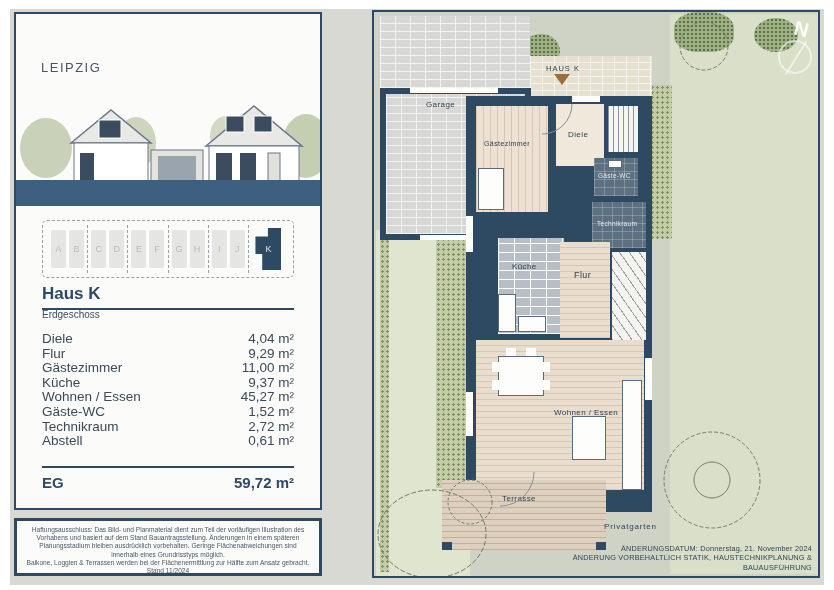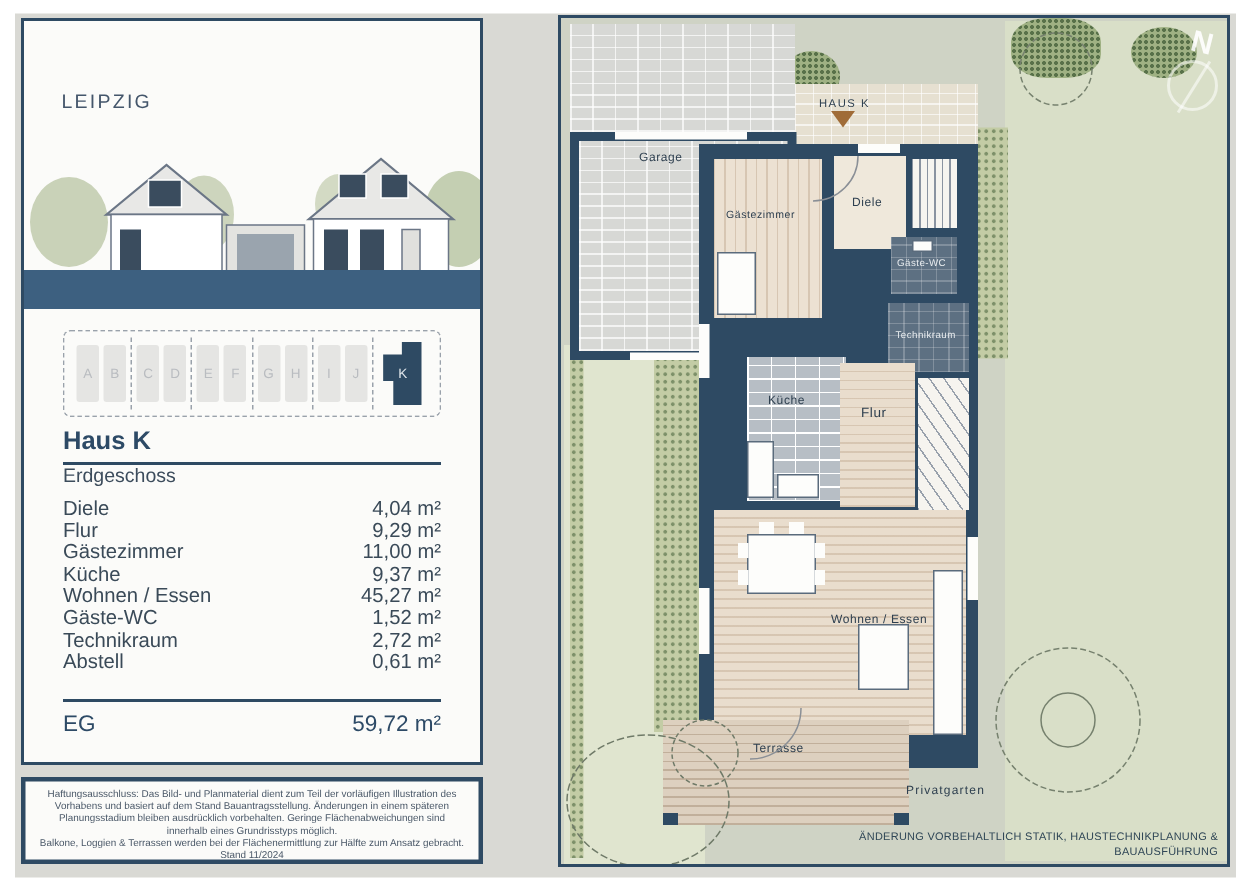--- a/index.html
+++ b/index.html
@@ -20,28 +20,28 @@
   .pair { flex:1; height:48px; border-right:1px dashed #9aa2ab; display:flex; gap:3px; align-items:center; justify-content:center; }
   .pair:last-child { border-right:none; }
   .tile { width:15px; height:38px; background:#e5e5e3; border-radius:2px; color:#b9bcc0;
           font-size:9px; display:flex; align-items:center; justify-content:center; }
   .tile-k { width:26px; height:42px; background:#2e4a63; color:#dfe5ea; font-size:9px;
             display:flex; align-items:center; justify-content:center;
             clip-path:polygon(0 20%,48% 20%,48% 0,100% 0,100% 100%,26% 100%,26% 62%,0 62%); }
 
   .haus-title { position:absolute; left:26px; top:270px; width:252px; font-size:17px; font-weight:bold;
                 color:#2d4a66; border-bottom:2px solid #2e4a63; padding-bottom:4px; }
-  .floor-label { position:absolute; left:26px; top:295px; font-size:13px; color:#3c4c5c; }
+  .floor-label { position:absolute; left:26px; top:295px; font-size:10px; color:#3c4c5c; }
 
   .roomlist { position:absolute; left:26px; top:318px; width:252px; }
   .rrow { display:flex; justify-content:space-between; font-size:13.5px; color:#3a4a58; line-height:14.6px; }
   .rrow .small { font-size:9px; }
   .total { position:absolute; left:26px; top:452px; width:252px; border-top:2px solid #2e4a63;
            padding-top:6px; display:flex; justify-content:space-between;
-           font-size:15px; font-weight:normal; color:#2d4a66; }
+           font-size:15px; font-weight:bold; color:#2d4a66; }
 
   
   .disc { position:absolute; left:14px; top:518px; width:308px; height:58px; background:#fbfbf9;
           border:3px solid #2e4a63; padding:5px 8px; text-align:center; }
   .disc p { font-size:6.6px; color:#4a5868; line-height:8.2px; }
 
   
   .plan { position:absolute; left:372px; top:10px; width:448px; height:568px;
           background:#cfd3c5; border:2px solid #2e4a63; overflow:hidden; }
   .abs { position:absolute; }
@@ -291,15 +291,16 @@
     <circle cx="338" cy="468" r="48" fill="none" stroke="#76816e" stroke-width="1" stroke-dasharray="4 2"></circle>
     <circle cx="338" cy="468" r="18" fill="none" stroke="#76816e" stroke-width="1"></circle>
     <ellipse cx="58" cy="522" rx="54" ry="44" fill="none" stroke="#6f7a68" stroke-width="1" stroke-dasharray="5 2"></ellipse>
     <circle cx="96" cy="490" r="22" fill="none" stroke="#6f7a68" stroke-width="1" stroke-dasharray="3 2"></circle>
     <circle cx="330" cy="34" r="24" fill="none" stroke="#76816e" stroke-width="1" stroke-dasharray="4 2"></circle>
     <path d="M 198 92 A 30 30 0 0 1 168 122" fill="none" stroke="#8a8f96" stroke-width="1"></path>
     <path d="M 126 494 A 34 34 0 0 0 160 460" fill="none" stroke="#8a8f96" stroke-width="1"></path>
   </svg>
 
   <div class="abs footer-text" style="right:6px;bottom:4px;width:300px;">
+    <div>ÄNDERUNGSDATUM: Donnerstag, 21. November 2024</div>
     <div>ÄNDERUNG VORBEHALTLICH STATIK, HAUSTECHNIKPLANUNG &amp; BAUAUSFÜHRUNG</div>
   </div>
 </div>
 
 </body></html>

